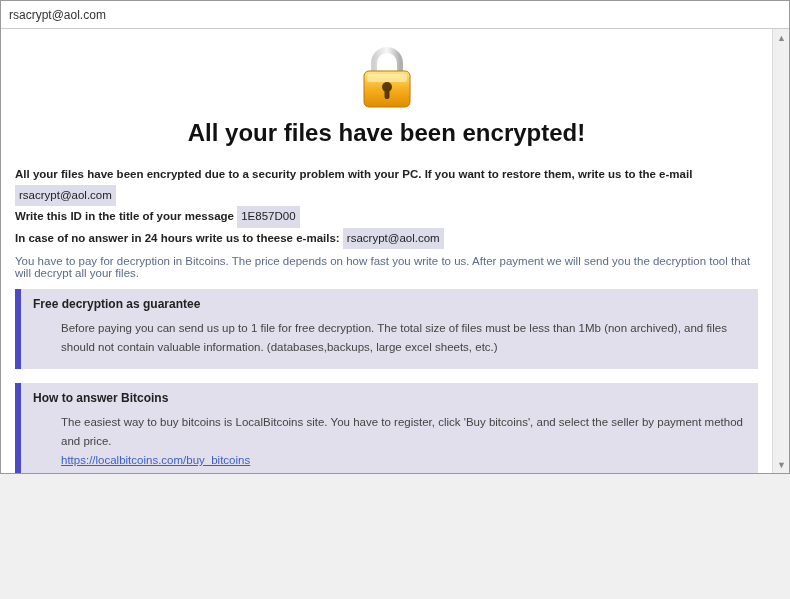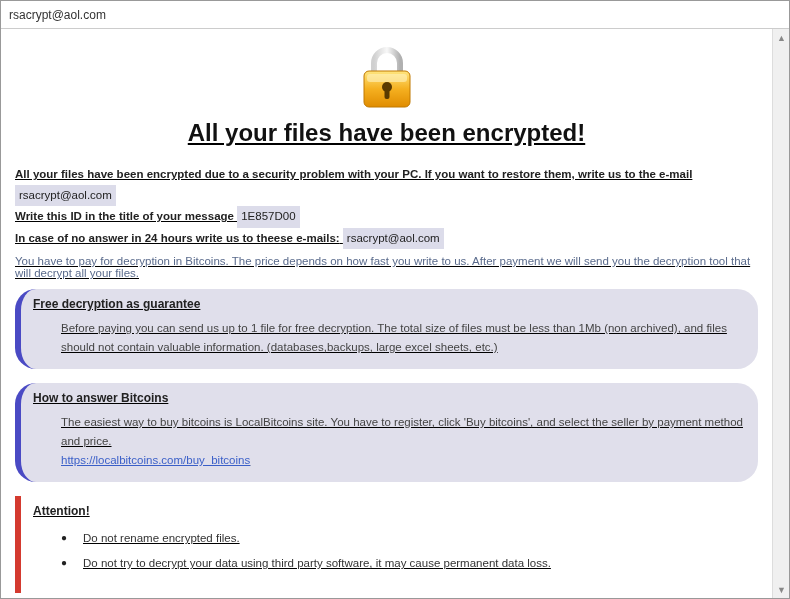--- a/index.html
+++ b/index.html
@@ -6,21 +6,21 @@
     body {
       font-family: "Segoe UI", Tahoma, sans-serif;
       background: #f0f0f0;
       width: 790px;
       height: 599px;
       overflow: hidden;
       position: relative;
     }
     .window {
       width: 790px;
-      height: 599px;
+      height: 474px;
       background: #ef4444;
       border: 1px solid #999;
       display: flex;
       flex-direction: column;
     }
     .titlebar {
       height: 28px;
       background: #fff;
       border-bottom: 1px solid #ccc;
       display: flex;
@@ -32,21 +32,20 @@
     .content-wrapper {
       flex: 1;
       display: flex;
       overflow: hidden;
     }
     .content {
       flex: 1;
       padding: 10px 14px 14px 14px;
       overflow-y: auto;
       background: #fff;
-      text-decoration: underline;
     }
     .scrollbar {
       width: 17px;
       background: #f0f0f0;
       border-left: 1px solid #ddd;
       position: relative;
     }
     .scrollbar-arrow {
       width: 17px;
       height: 17px;
@@ -91,21 +90,20 @@
       margin: 6px 0 8px 0;
     }
     .section {
       margin: 10px 0 14px 0;
       padding: 8px 12px 12px 12px;
       border-left: 6px solid;
     }
     .section.blue {
       border-left-color: #4a4ac4;
       background: #e0dfeb;
-      border-radius: 21px;
     }
     .section.red {
       border-left-color: #d43a2f;
       background: #fff;
       padding-bottom: 16px;
     }
     .section-title {
       font-size: 12px;
       font-weight: bold;
       color: #222;

